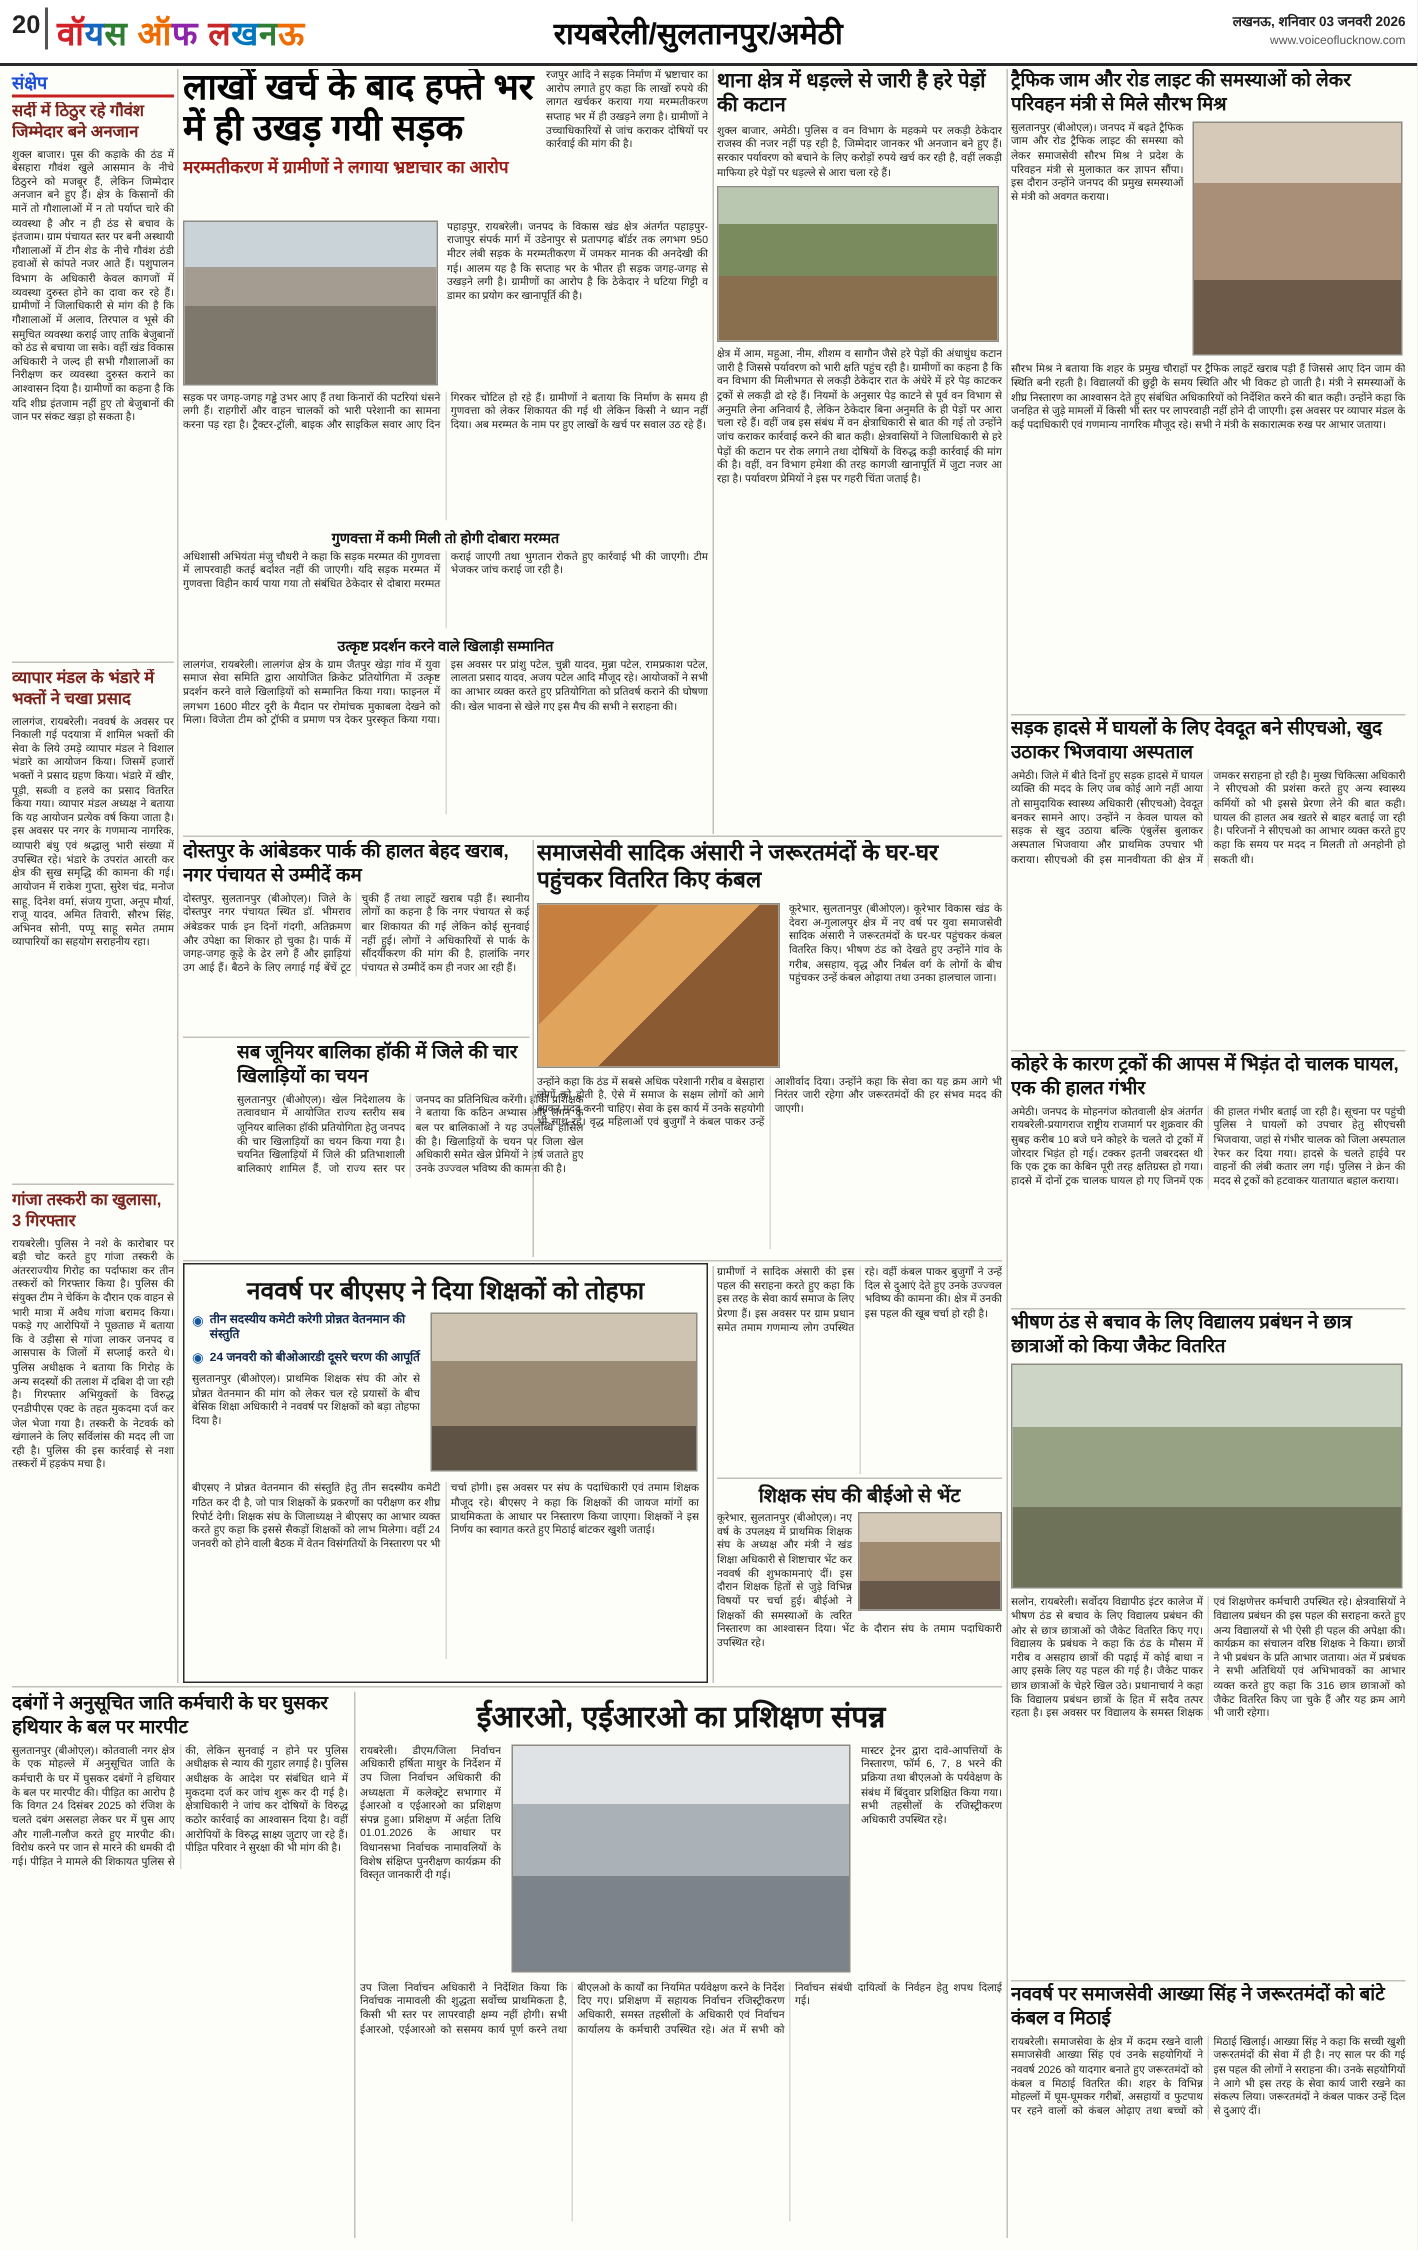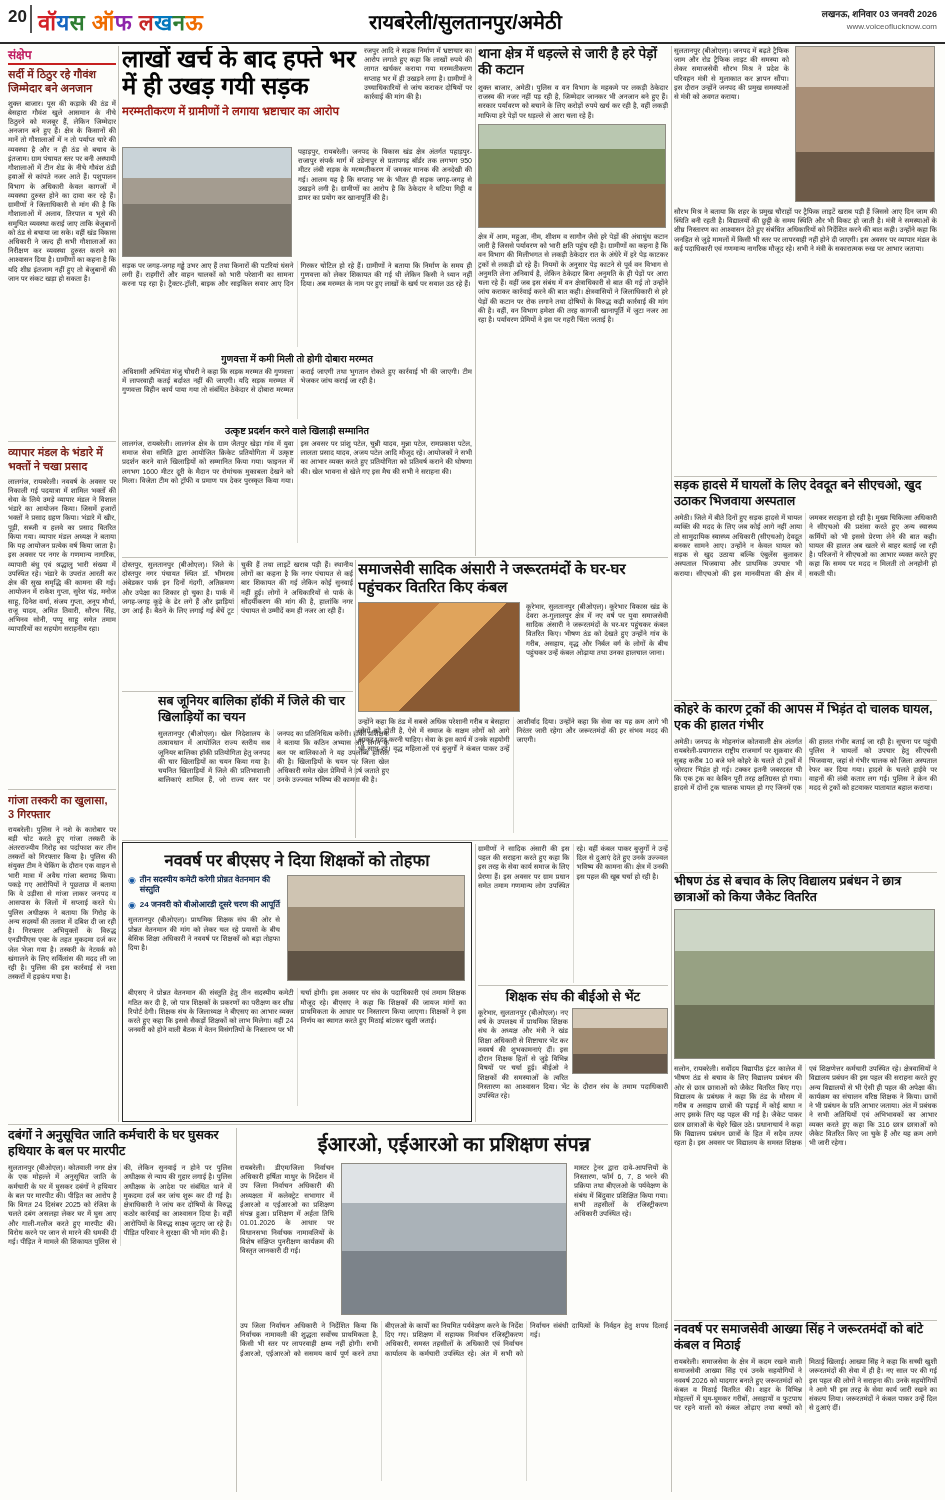--- a/index.html
+++ b/index.html
@@ -17,21 +17,21 @@
   .art{position:absolute;overflow:hidden;}
   .body{font-size:7px;line-height:1.32;text-align:justify;color:#1c1c1c;}
   .cols2{column-count:2;column-gap:7px;column-rule:1px solid #d8d8d2;}
   .cols3{column-count:3;column-gap:7px;column-rule:1px solid #d8d8d2;}
   .vrule{position:absolute;width:1px;background:#c2c0b8;}
   .hrule{position:absolute;height:1px;background:#c2c0b8;}
   .ph{border:1px solid #8d8a82;box-sizing:border-box;}
   h1,h2,h3{margin:0;padding:0;}
   
   #brief-label{position:absolute;left:8px;top:46px;width:108px;height:17px;font-size:12px;font-weight:bold;
-               color:#be185d;border-bottom:2px solid #c6201f;}
+               color:#1d4ed8;border-bottom:2px solid #c6201f;}
   .brief{position:absolute;left:8px;width:108px;overflow:hidden;}
   .brief h2{font-size:11px;line-height:1.25;color:#7c241c;font-weight:bold;margin-bottom:3px;}
   #brief1{top:68px;height:368px;} #brief2{top:446px;height:338px;} #brief3{top:794px;height:326px;}
   
   #road{left:122px;top:46px;width:350px;height:510px;}
   .road-top{display:flex;gap:6px;}
   .road-left{width:236px;}
   .h-road{font-size:24px;line-height:1.12;font-weight:bold;color:#050505;}
   .road-sub{font-size:11.5px;font-weight:bold;color:#9c1d15;margin-top:3px;}
   .road-lead{width:108px;height:96px;overflow:hidden;}
@@ -153,20 +153,21 @@
   </section>
 
   <section class="art" id="tree">
     <h1>थाना क्षेत्र में धड़ल्ले से जारी है हरे पेड़ों की कटान</h1>
     <div class="body">शुक्ल बाजार, अमेठी। पुलिस व वन विभाग के महकमे पर लकड़ी ठेकेदार राजस्व की नजर नहीं पड़ रही है, जिम्मेदार जानकर भी अनजान बने हुए हैं। सरकार पर्यावरण को बचाने के लिए करोड़ों रुपये खर्च कर रही है, वहीं लकड़ी माफिया हरे पेड़ों पर धड़ल्ले से आरा चला रहे हैं।</div>
     <div class="ph ph-tree"></div>
     <div class="body">क्षेत्र में आम, महुआ, नीम, शीशम व सागौन जैसे हरे पेड़ों की अंधाधुंध कटान जारी है जिससे पर्यावरण को भारी क्षति पहुंच रही है। ग्रामीणों का कहना है कि वन विभाग की मिलीभगत से लकड़ी ठेकेदार रात के अंधेरे में हरे पेड़ काटकर ट्रकों से लकड़ी ढो रहे हैं। नियमों के अनुसार पेड़ काटने से पूर्व वन विभाग से अनुमति लेना अनिवार्य है, लेकिन ठेकेदार बिना अनुमति के ही पेड़ों पर आरा चला रहे हैं। वहीं जब इस संबंध में वन क्षेत्राधिकारी से बात की गई तो उन्होंने जांच कराकर कार्रवाई करने की बात कही। क्षेत्रवासियों ने जिलाधिकारी से हरे पेड़ों की कटान पर रोक लगाने तथा दोषियों के विरुद्ध कड़ी कार्रवाई की मांग की है। वहीं, वन विभाग हमेशा की तरह कागजी खानापूर्ति में जुटा नजर आ रहा है। पर्यावरण प्रेमियों ने इस पर गहरी चिंता जताई है।</div>
   </section>
 
   <section class="art" id="traffic">
+    <h1>ट्रैफिक जाम और रोड लाइट की समस्याओं को लेकर परिवहन मंत्री से मिले सौरभ मिश्र</h1>
     <div class="traffic-row">
       <div class="body">सुलतानपुर (बीओएल)। जनपद में बढ़ते ट्रैफिक जाम और रोड ट्रैफिक लाइट की समस्या को लेकर समाजसेवी सौरभ मिश्र ने प्रदेश के परिवहन मंत्री से मुलाकात कर ज्ञापन सौंपा। इस दौरान उन्होंने जनपद की प्रमुख समस्याओं से मंत्री को अवगत कराया।</div>
       <div class="ph ph-traffic"></div>
     </div>
     <div class="body after">सौरभ मिश्र ने बताया कि शहर के प्रमुख चौराहों पर ट्रैफिक लाइटें खराब पड़ी हैं जिससे आए दिन जाम की स्थिति बनी रहती है। विद्यालयों की छुट्टी के समय स्थिति और भी विकट हो जाती है। मंत्री ने समस्याओं के शीघ्र निस्तारण का आश्वासन देते हुए संबंधित अधिकारियों को निर्देशित करने की बात कही। उन्होंने कहा कि जनहित से जुड़े मामलों में किसी भी स्तर पर लापरवाही नहीं होने दी जाएगी। इस अवसर पर व्यापार मंडल के कई पदाधिकारी एवं गणमान्य नागरिक मौजूद रहे। सभी ने मंत्री के सकारात्मक रुख पर आभार जताया।</div>
   </section>
 
   <section class="art" id="chd">
     <h1>सड़क हादसे में घायलों के लिए देवदूत बने सीएचओ, खुद उठाकर भिजवाया अस्पताल</h1>
     <div class="body cols2">अमेठी। जिले में बीते दिनों हुए सड़क हादसे में घायल व्यक्ति की मदद के लिए जब कोई आगे नहीं आया तो सामुदायिक स्वास्थ्य अधिकारी (सीएचओ) देवदूत बनकर सामने आए। उन्होंने न केवल घायल को सड़क से खुद उठाया बल्कि एंबुलेंस बुलाकर अस्पताल भिजवाया और प्राथमिक उपचार भी कराया। सीएचओ की इस मानवीयता की क्षेत्र में जमकर सराहना हो रही है। मुख्य चिकित्सा अधिकारी ने सीएचओ की प्रशंसा करते हुए अन्य स्वास्थ्य कर्मियों को भी इससे प्रेरणा लेने की बात कही। घायल की हालत अब खतरे से बाहर बताई जा रही है। परिजनों ने सीएचओ का आभार व्यक्त करते हुए कहा कि समय पर मदद न मिलती तो अनहोनी हो सकती थी।</div>
@@ -192,20 +193,21 @@
     <h1>समाजसेवी सादिक अंसारी ने जरूरतमंदों के घर-घर पहुंचकर वितरित किए कंबल</h1>
     <div class="sadiq-row">
       <div class="ph ph-sadiq"></div>
       <div class="body">कूरेभार, सुलतानपुर (बीओएल)। कूरेभार विकास खंड के देवरा अ-गुलालपुर क्षेत्र में नए वर्ष पर युवा समाजसेवी सादिक अंसारी ने जरूरतमंदों के घर-घर पहुंचकर कंबल वितरित किए। भीषण ठंड को देखते हुए उन्होंने गांव के गरीब, असहाय, वृद्ध और निर्बल वर्ग के लोगों के बीच पहुंचकर उन्हें कंबल ओढ़ाया तथा उनका हालचाल जाना।</div>
     </div>
     <div class="body cols2 after">उन्होंने कहा कि ठंड में सबसे अधिक परेशानी गरीब व बेसहारा लोगों को होती है, ऐसे में समाज के सक्षम लोगों को आगे आकर मदद करनी चाहिए। सेवा के इस कार्य में उनके सहयोगी भी साथ रहे। वृद्ध महिलाओं एवं बुजुर्गों ने कंबल पाकर उन्हें आशीर्वाद दिया। उन्होंने कहा कि सेवा का यह क्रम आगे भी निरंतर जारी रहेगा और जरूरतमंदों की हर संभव मदद की जाएगी।</div>
   </section>
   <section class="art body cols2" id="sadiq2">ग्रामीणों ने सादिक अंसारी की इस पहल की सराहना करते हुए कहा कि इस तरह के सेवा कार्य समाज के लिए प्रेरणा हैं। इस अवसर पर ग्राम प्रधान समेत तमाम गणमान्य लोग उपस्थित रहे। वहीं कंबल पाकर बुजुर्गों ने उन्हें दिल से दुआएं देते हुए उनके उज्ज्वल भविष्य की कामना की। क्षेत्र में उनकी इस पहल की खूब चर्चा हो रही है।</section>
 
   <section class="art" id="park">
+    <h1>दोस्तपुर के आंबेडकर पार्क की हालत बेहद खराब, नगर पंचायत से उम्मीदें कम</h1>
     <div class="body cols2">दोस्तपुर, सुलतानपुर (बीओएल)। जिले के दोस्तपुर नगर पंचायत स्थित डॉ. भीमराव अंबेडकर पार्क इन दिनों गंदगी, अतिक्रमण और उपेक्षा का शिकार हो चुका है। पार्क में जगह-जगह कूड़े के ढेर लगे हैं और झाड़ियां उग आई हैं। बैठने के लिए लगाई गई बेंचें टूट चुकी हैं तथा लाइटें खराब पड़ी हैं। स्थानीय लोगों का कहना है कि नगर पंचायत से कई बार शिकायत की गई लेकिन कोई सुनवाई नहीं हुई। लोगों ने अधिकारियों से पार्क के सौंदर्यीकरण की मांग की है, हालांकि नगर पंचायत से उम्मीदें कम ही नजर आ रही हैं।</div>
   </section>
 
   <section class="art" id="hockey">
     <h1>सब जूनियर बालिका हॉकी में जिले की चार खिलाड़ियों का चयन</h1>
     <div class="body cols2">सुलतानपुर (बीओएल)। खेल निदेशालय के तत्वावधान में आयोजित राज्य स्तरीय सब जूनियर बालिका हॉकी प्रतियोगिता हेतु जनपद की चार खिलाड़ियों का चयन किया गया है। चयनित खिलाड़ियों में जिले की प्रतिभाशाली बालिकाएं शामिल हैं, जो राज्य स्तर पर जनपद का प्रतिनिधित्व करेंगी। हॉकी प्रशिक्षक ने बताया कि कठिन अभ्यास और लगन के बल पर बालिकाओं ने यह उपलब्धि हासिल की है। खिलाड़ियों के चयन पर जिला खेल अधिकारी समेत खेल प्रेमियों ने हर्ष जताते हुए उनके उज्ज्वल भविष्य की कामना की है।</div>
   </section>
 
   <section class="art" id="bsa">
     <h1>नववर्ष पर बीएसए ने दिया शिक्षकों को तोहफा</h1>

